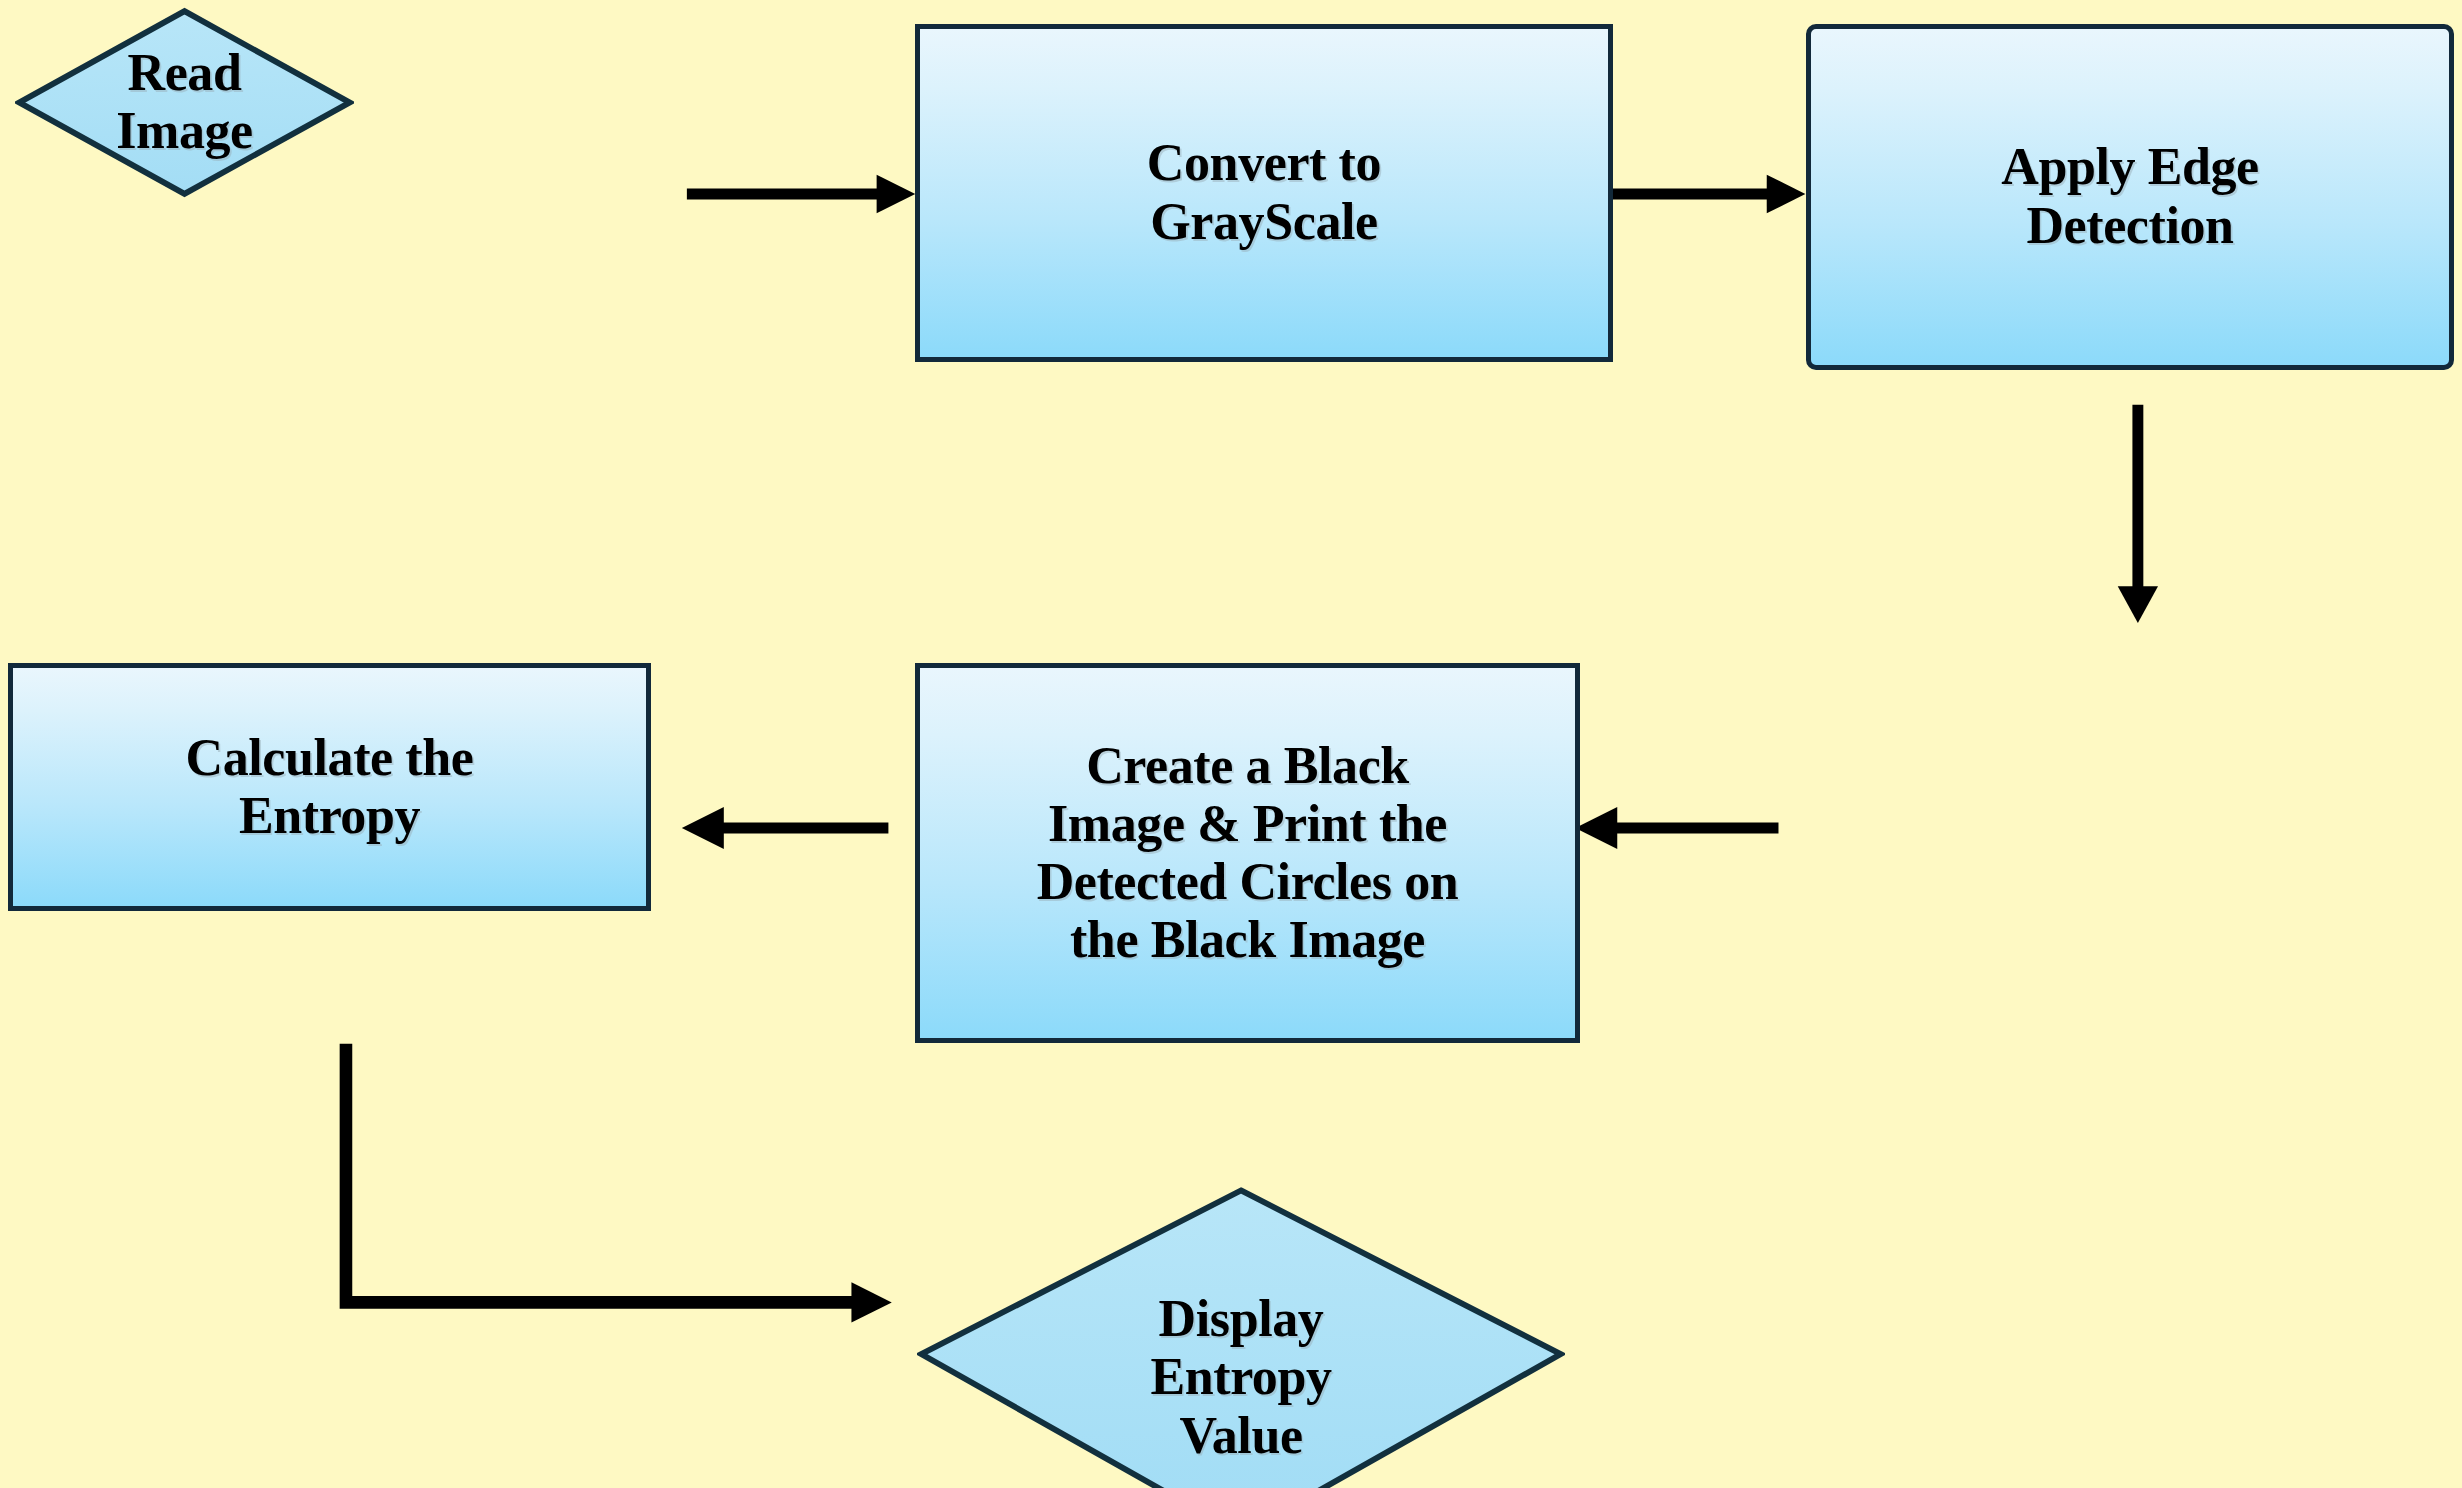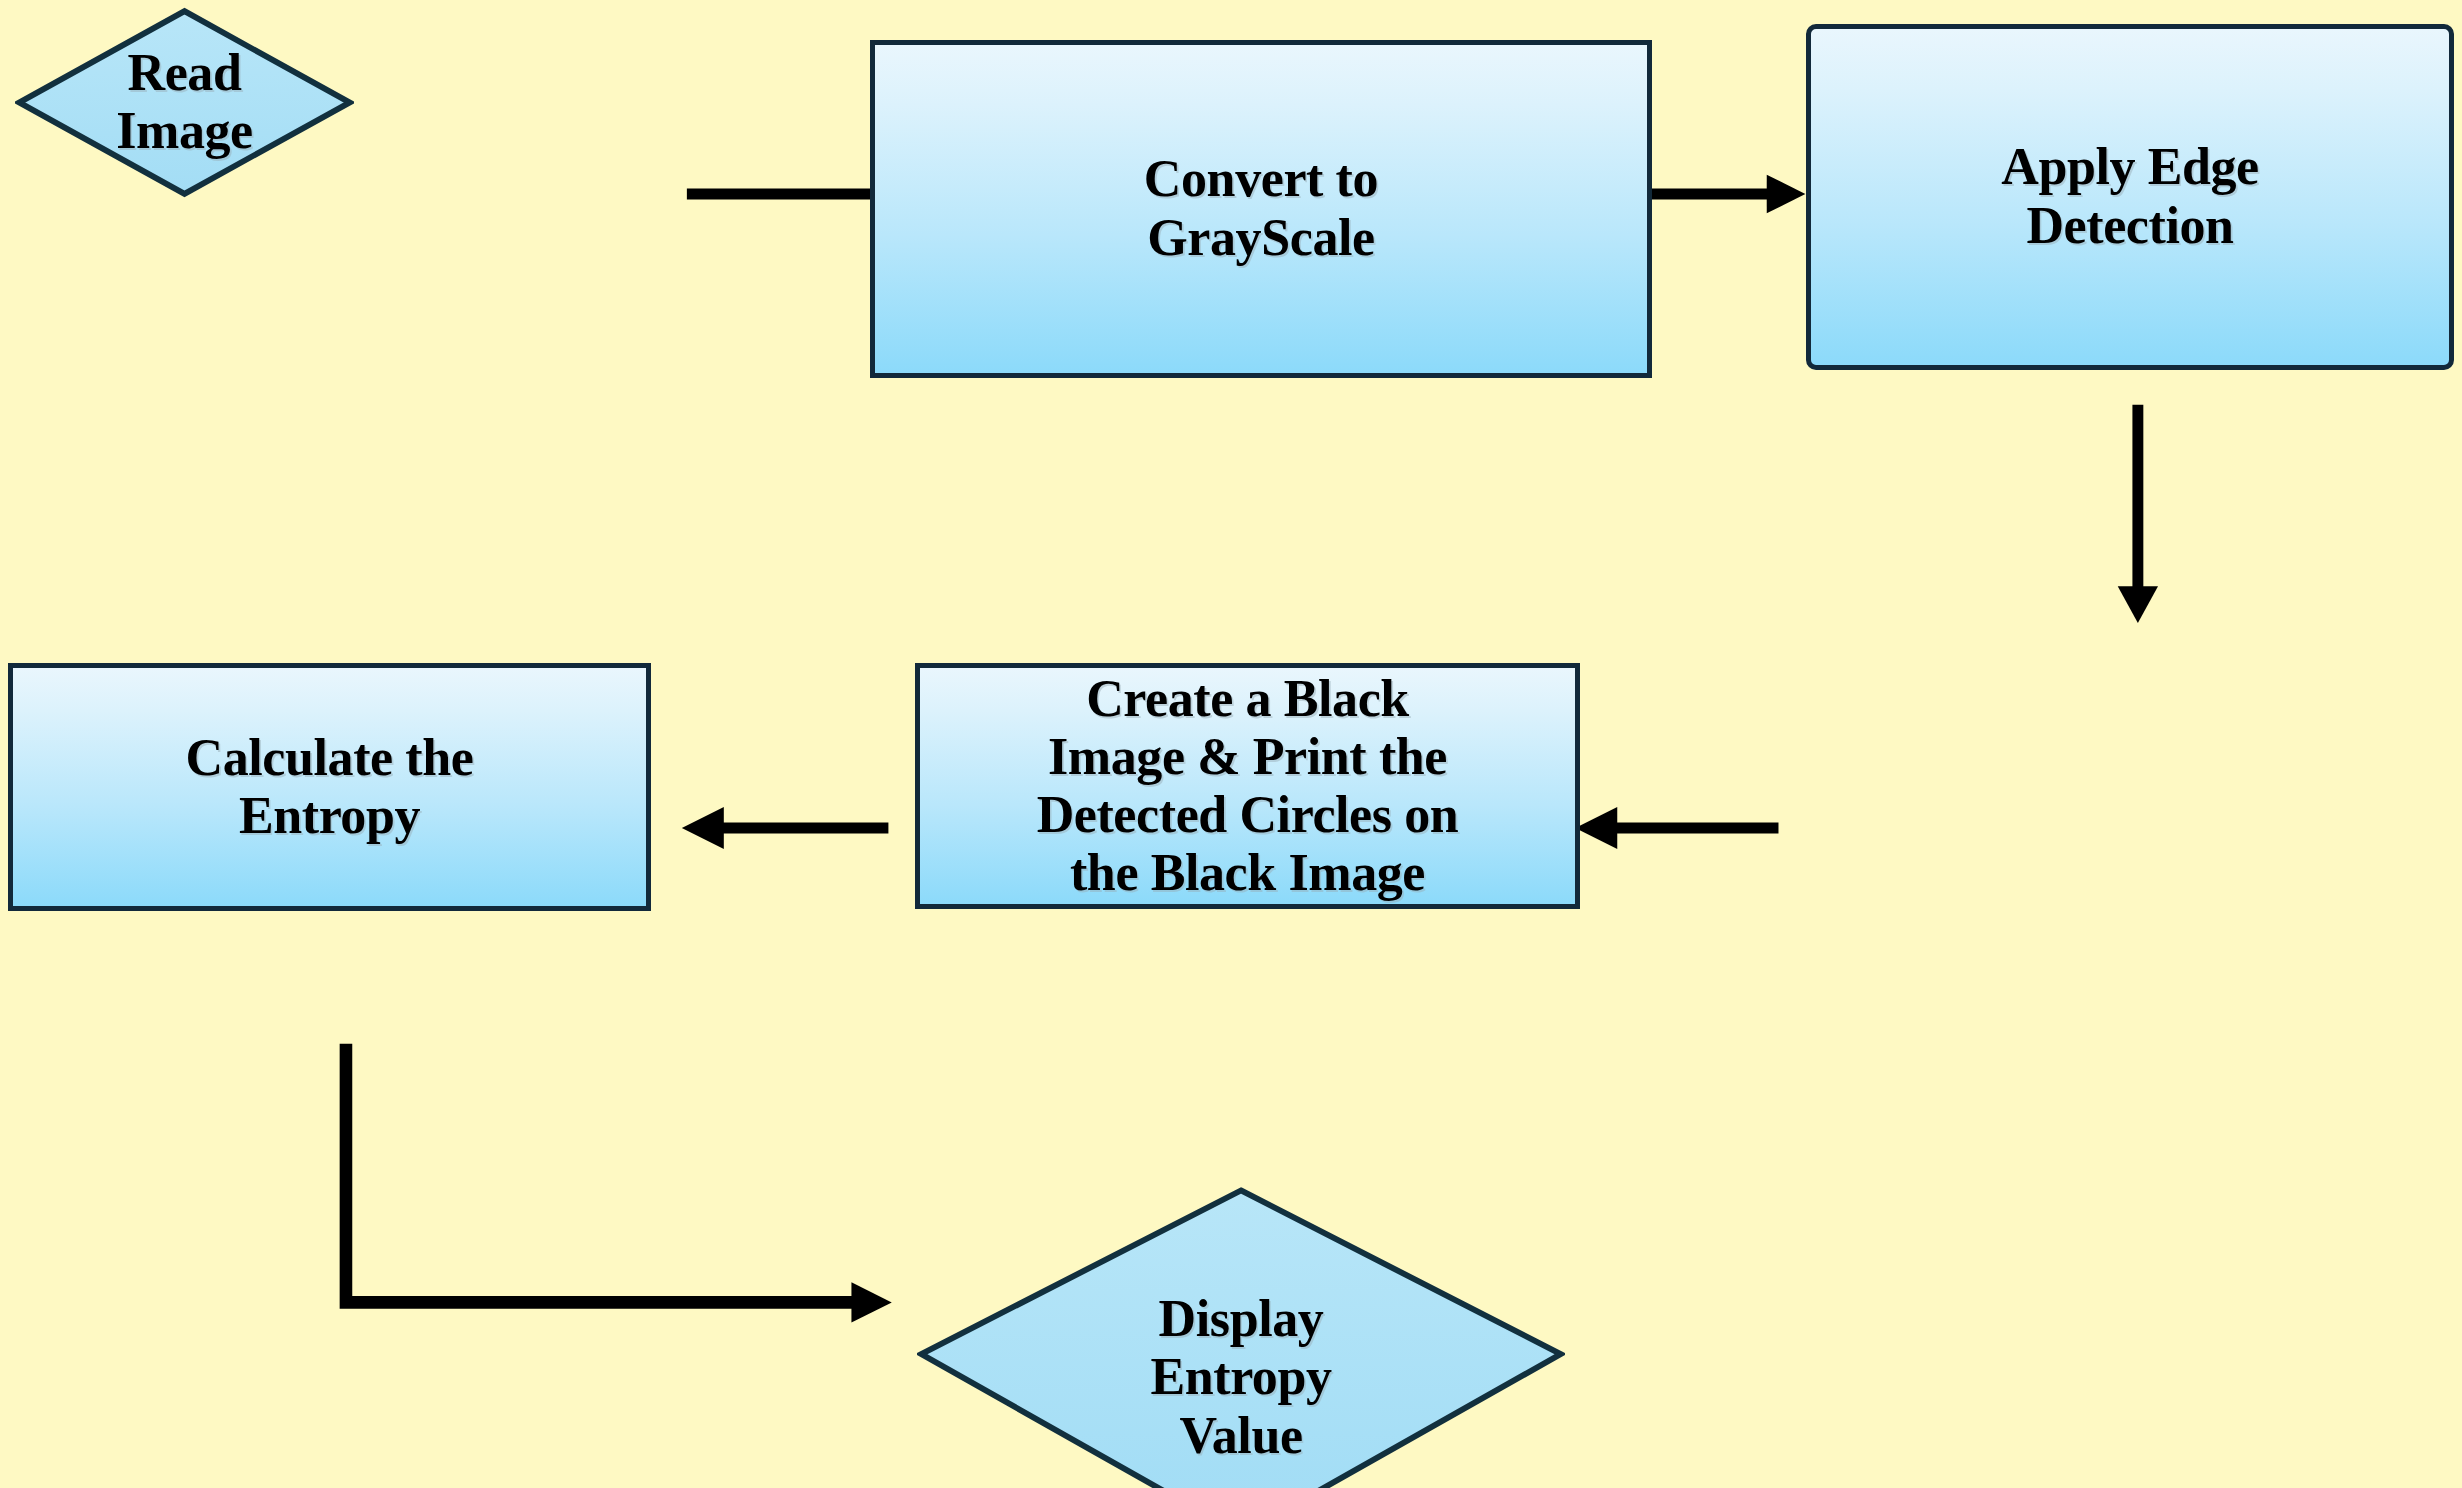--- a/index.html
+++ b/index.html
@@ -108,32 +108,32 @@
           <stop offset="0%" stop-color="#b8e6f8"></stop>
           <stop offset="100%" stop-color="#a3ddf5"></stop>
         </linearGradient>
       </defs>
       <polygon points="202,5 399,114 202,223 5,114" fill="url(#dgrad1)" stroke="#12303e" stroke-width="7"></polygon>
     </svg>
     <div class="node-label">Read
 Image</div>
   </div>
 
-  <div class="proc-box" style="left:870px; top:23.5px; width:782px; height:338px;margin-top:16px;">
+  <div class="proc-box" style="left:915px; top:23.5px; width:698px; height:338px;">
     <div class="node-label">Convert to
 GrayScale</div>
   </div>
 
   <div class="proc-box" style="left:1806px; top:23.5px; width:648px; height:346px;border-radius:10px;">
     <div class="node-label">Apply Edge
 Detection</div>
   </div>
 
 
-  <div class="proc-box" style="left:915px; top:663px; width:665px; height:246px;">
+  <div class="proc-box" style="left:915px; top:663px; width:665px; height:380px;">
     <div class="node-label">Create a Black
 Image &amp; Print the
 Detected Circles on
 the Black Image</div>
   </div>
 
   <div class="proc-box" style="left:8px; top:663px; width:643px; height:248px;">
     <div class="node-label">Calculate the
 Entropy</div>
   </div>

